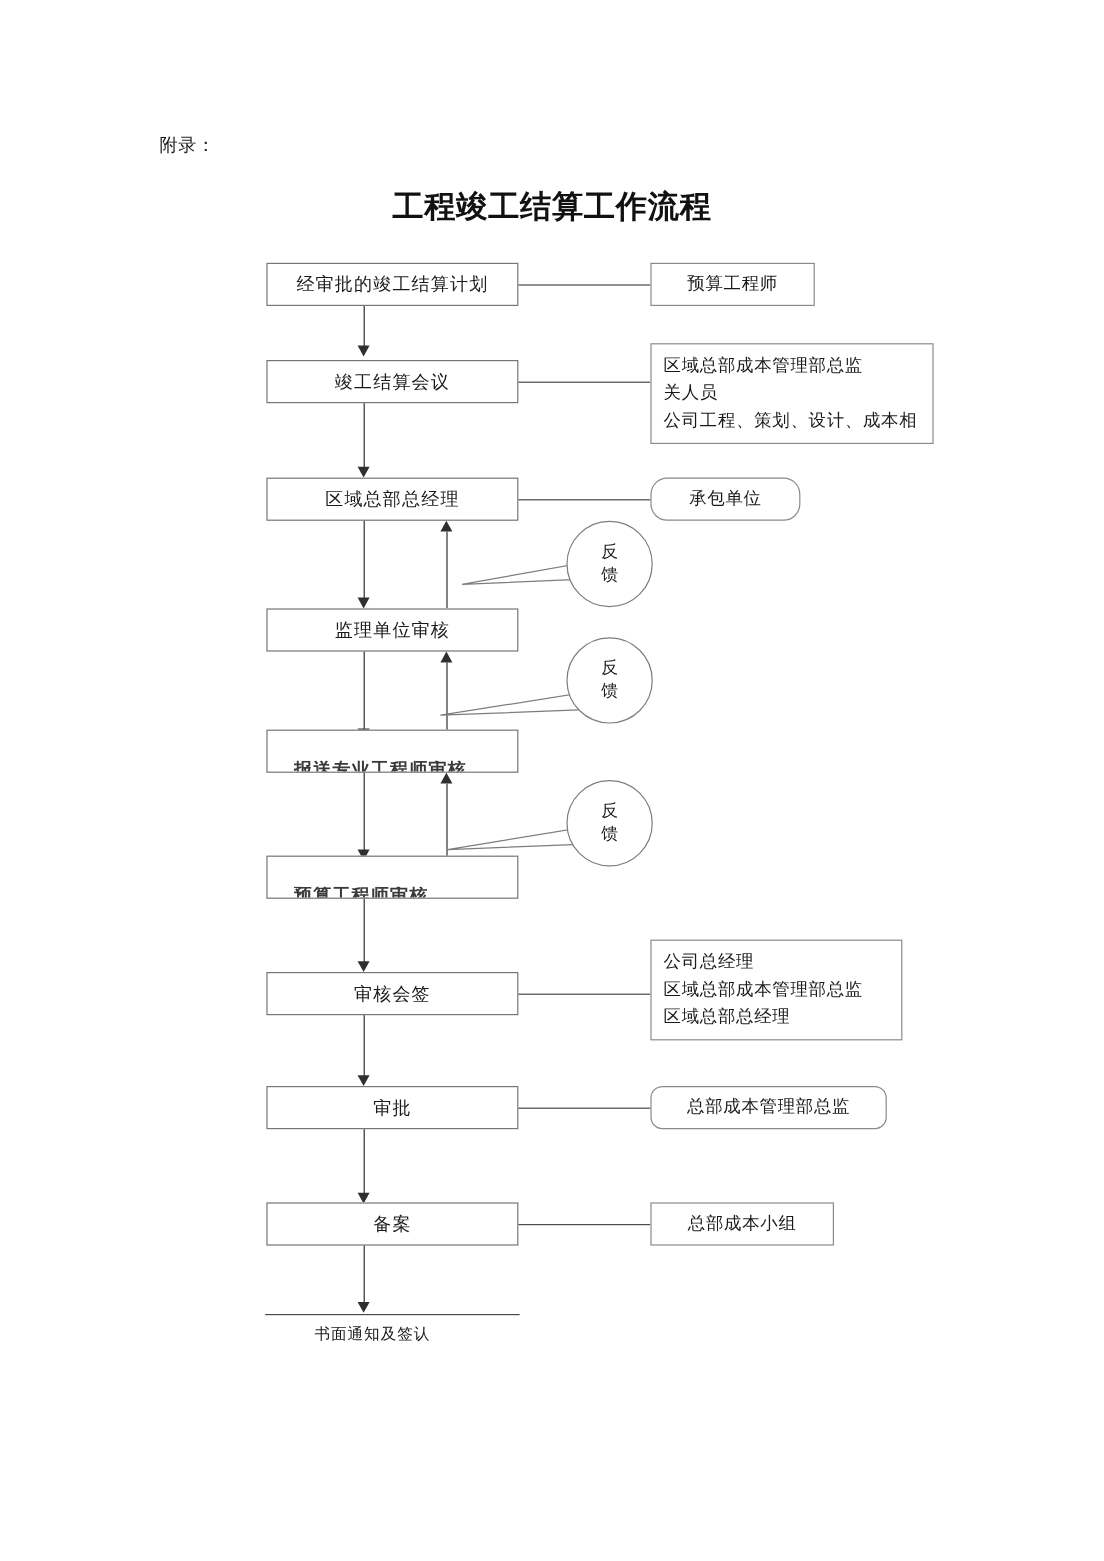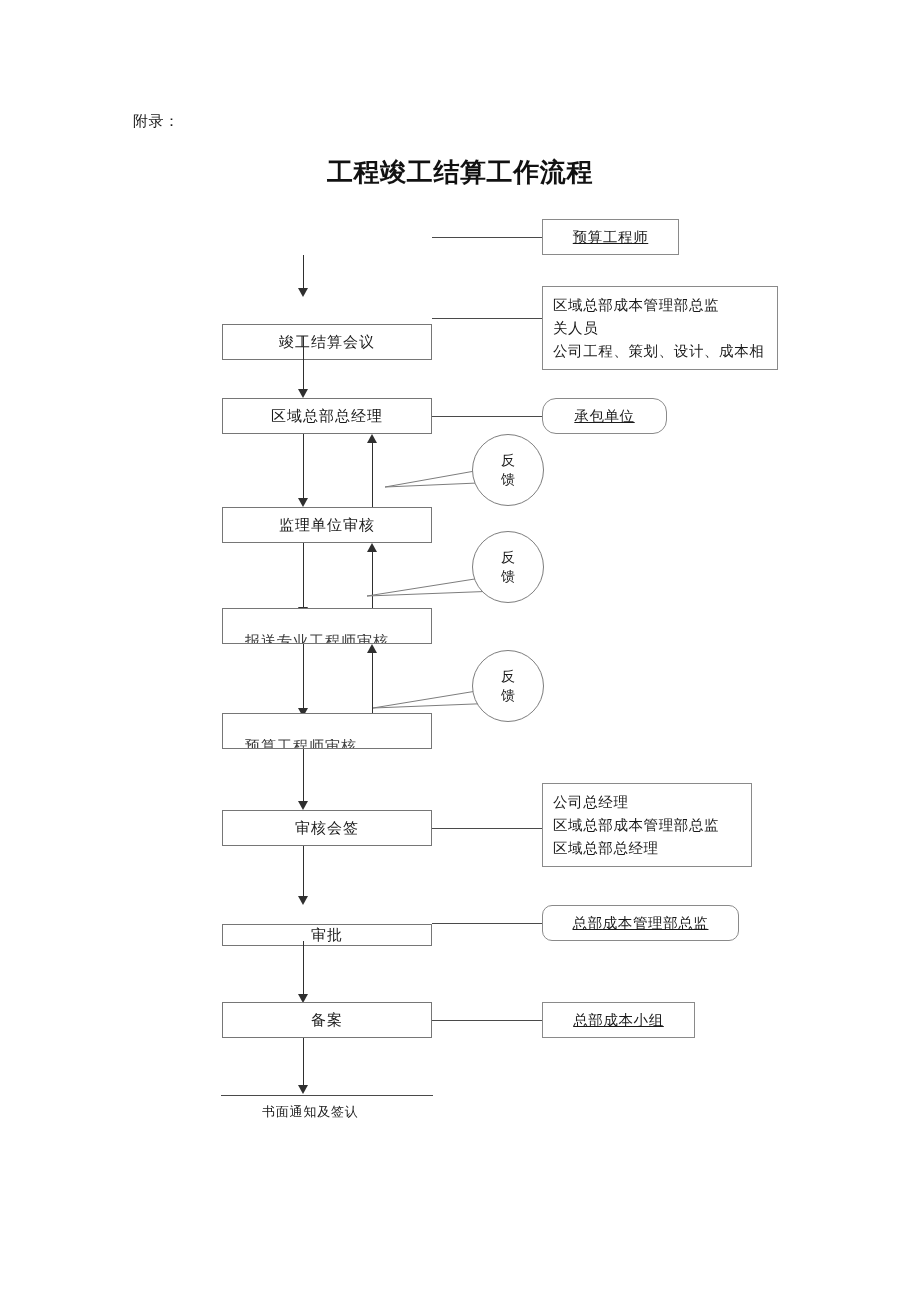--- a/index.html
+++ b/index.html
@@ -52,20 +52,21 @@
     font-size: 15px;
     letter-spacing: 1px;
     color: #1a1a1a;
     white-space: nowrap;
   }
   .flow-node.clipped {
     align-items: flex-end;
     justify-content: flex-start;
     padding-left: 22px;
     overflow: hidden;
+    font-weight: bold;
   }
   .flow-node.clipped .clip-text {
     display: block;
     height: 11px;
     line-height: 15px;
     overflow: hidden;
     font-size: 15px;
     letter-spacing: 1px;
     color: #3a3a3a;
     position: relative;
@@ -79,21 +80,20 @@
     font-size: 14.5px;
     line-height: 23px;
     letter-spacing: 0.6px;
     color: #1a1a1a;
     white-space: nowrap;
   }
   .role-node.centered {
     display: flex;
     align-items: center;
     justify-content: center;
-    text-decoration: underline;
   }
   .role-node.listed {
     padding: 7px 0 7px 10px;
   }
   .role-line {
     display: block;
   }
   .connector-h {
     position: absolute;
     height: 0;
@@ -159,29 +159,32 @@
   }
 </style>
 </head>
 <body>
 
 <div id="page">
 
   <div class="prefix-label">附录：</div>
   <div class="doc-title">工程竣工结算工作流程</div>
 
+  <div class="flow-node" style="left:222px; top:219px; width:210px; height:36px;">
+    <span>经审批的竣工结算计划</span>
+  </div>
   <div class="connector-h" style="left:432px; top:237px; width:110px;"></div>
   <div class="role-node centered" style="left:542px; top:219px; width:137px; height:36px;">
     <span class="role-line">预算工程师</span>
   </div>
 
   <div class="connector-v" style="left:303px; top:255px; height:36px;"></div>
   <div class="arrow-down" style="left:298px; top:288px;"></div>
 
-  <div class="flow-node" style="left:222px; top:300px; width:210px; height:36px;margin-top:24px;">
+  <div class="flow-node" style="left:222px; top:300px; width:210px; height:36px;">
     <span>竣工结算会议</span>
   </div>
   <div class="connector-h" style="left:432px; top:318px; width:110px;"></div>
   <div class="role-node listed" style="left:542px; top:286px; width:236px; height:84px;">
     <span class="role-line">区域总部成本管理部总监</span>
     <span class="role-line">关人员</span>
     <span class="role-line">公司工程、策划、设计、成本相</span>
   </div>
 
   <div class="connector-v" style="left:303px; top:336px; height:56px;"></div>
@@ -261,21 +264,21 @@
   <div class="connector-h" style="left:432px; top:828px; width:110px;"></div>
   <div class="role-node listed" style="left:542px; top:783px; width:210px; height:84px;">
     <span class="role-line">公司总经理</span>
     <span class="role-line">区域总部成本管理部总监</span>
     <span class="role-line">区域总部总经理</span>
   </div>
 
   <div class="connector-v" style="left:303px; top:846px; height:53px;"></div>
   <div class="arrow-down" style="left:298px; top:896px;"></div>
 
-  <div class="flow-node" style="left:222px; top:924px; width:210px; height:22px;">
+  <div class="flow-node" style="left:222px; top:905px; width:210px; height:36px;">
     <span>审批</span>
   </div>
   <div class="connector-h" style="left:432px; top:923px; width:110px;"></div>
   <div class="role-node centered" style="left:542px; top:905px; width:197px; height:36px;border-radius:10px;">
     <span class="role-line">总部成本管理部总监</span>
   </div>
 
   <div class="connector-v" style="left:303px; top:941px; height:56px;"></div>
   <div class="arrow-down" style="left:298px; top:994px;"></div>
 

